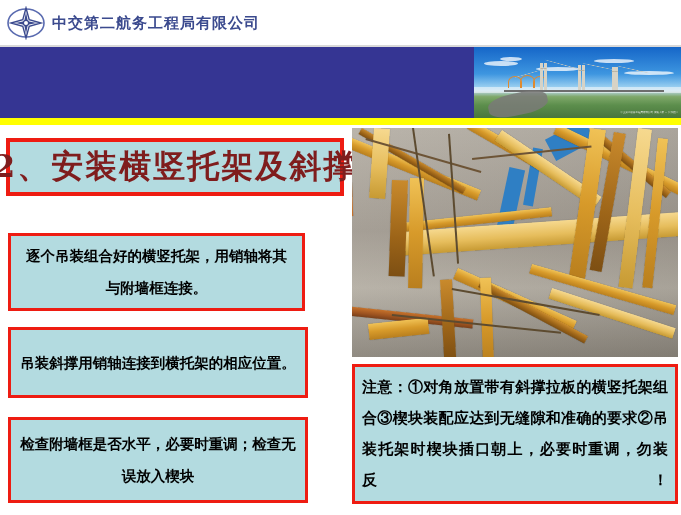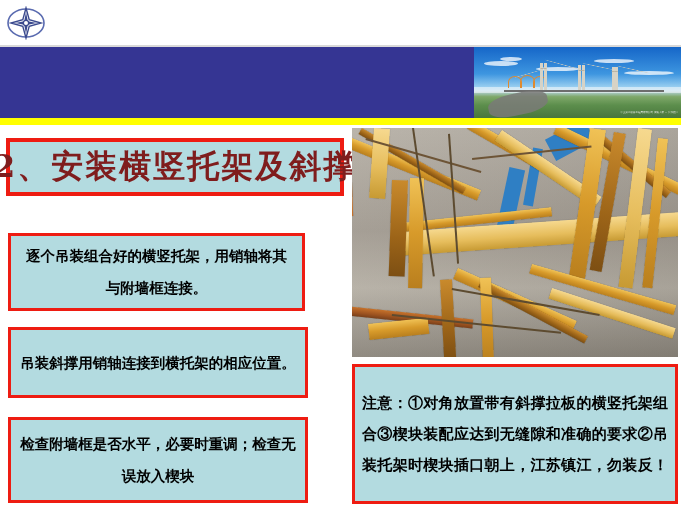--- a/index.html
+++ b/index.html
@@ -232,20 +232,21 @@
 
 <div id="company-header">
   <div id="company-logo">
     <svg viewBox="0 0 40 34" width="40" height="34" aria-hidden="true">
       <ellipse cx="20" cy="17" rx="18" ry="14" fill="none" stroke="#5a6bb0" stroke-width="1.6"></ellipse>
       <path d="M20 2 L23.2 13.8 L35 17 L23.2 20.2 L20 32 L16.8 20.2 L5 17 L16.8 13.8 Z" fill="#ffffff" stroke="#3b4a8e" stroke-width="1.4"></path>
       <path d="M20 6 L21.8 15.2 L31 17 L21.8 18.8 L20 28 L18.2 18.8 L9 17 L18.2 15.2 Z" fill="#3b4a8e"></path>
       <circle cx="20" cy="17" r="2.6" fill="#ffffff" stroke="#3b4a8e" stroke-width="1.2"></circle>
     </svg>
   </div>
+  <div id="company-name">中交第二航务工程局有限公司</div>
 </div>
 <div id="header-rule"></div>
 
 <div id="banner-band"></div>
 
 <div id="banner-photo">
 
   <div class="bp-cloud" style="left:10px; top:14px; width:34px; height:5px;"></div>
   <div class="bp-cloud" style="left:26px; top:10px; width:22px; height:4px;"></div>
   <div class="bp-cloud" style="left:62px; top:20px; width:44px; height:4px;"></div>
@@ -332,14 +333,14 @@
 
   <div class="rod" style="left:14px; top:10px; width:120px; height:2px; transform:rotate(16deg);"></div>
   <div class="rod" style="left:120px; top:30px; width:120px; height:2px; transform:rotate(-6deg);"></div>
   <div class="rod thin" style="left:60px; top:0px; width:2px; height:150px; transform:rotate(-8deg);"></div>
   <div class="rod thin" style="left:96px; top:6px; width:2px; height:130px; transform:rotate(-4deg);"></div>
   <div class="rod thin" style="left:100px; top:160px; width:150px; height:1.5px; transform:rotate(10deg);"></div>
   <div class="rod thin" style="left:40px; top:186px; width:170px; height:1.5px; transform:rotate(6deg);"></div>
 </div>
 
 <div id="note-box">
-  <p id="note-text">注意：①对角放置带有斜撑拉板的横竖托架组合③楔块装配应达到无缝隙和准确的要求②吊装托架时楔块插口朝上，江苏镇江，勿装反！</p>
+  <p id="note-text">注意：①对角放置带有斜撑拉板的横竖托架组合③楔块装配应达到无缝隙和准确的要求②吊装托架时楔块插口朝上，必要时重调，勿装反！</p>
 </div>
 
 </body></html>

